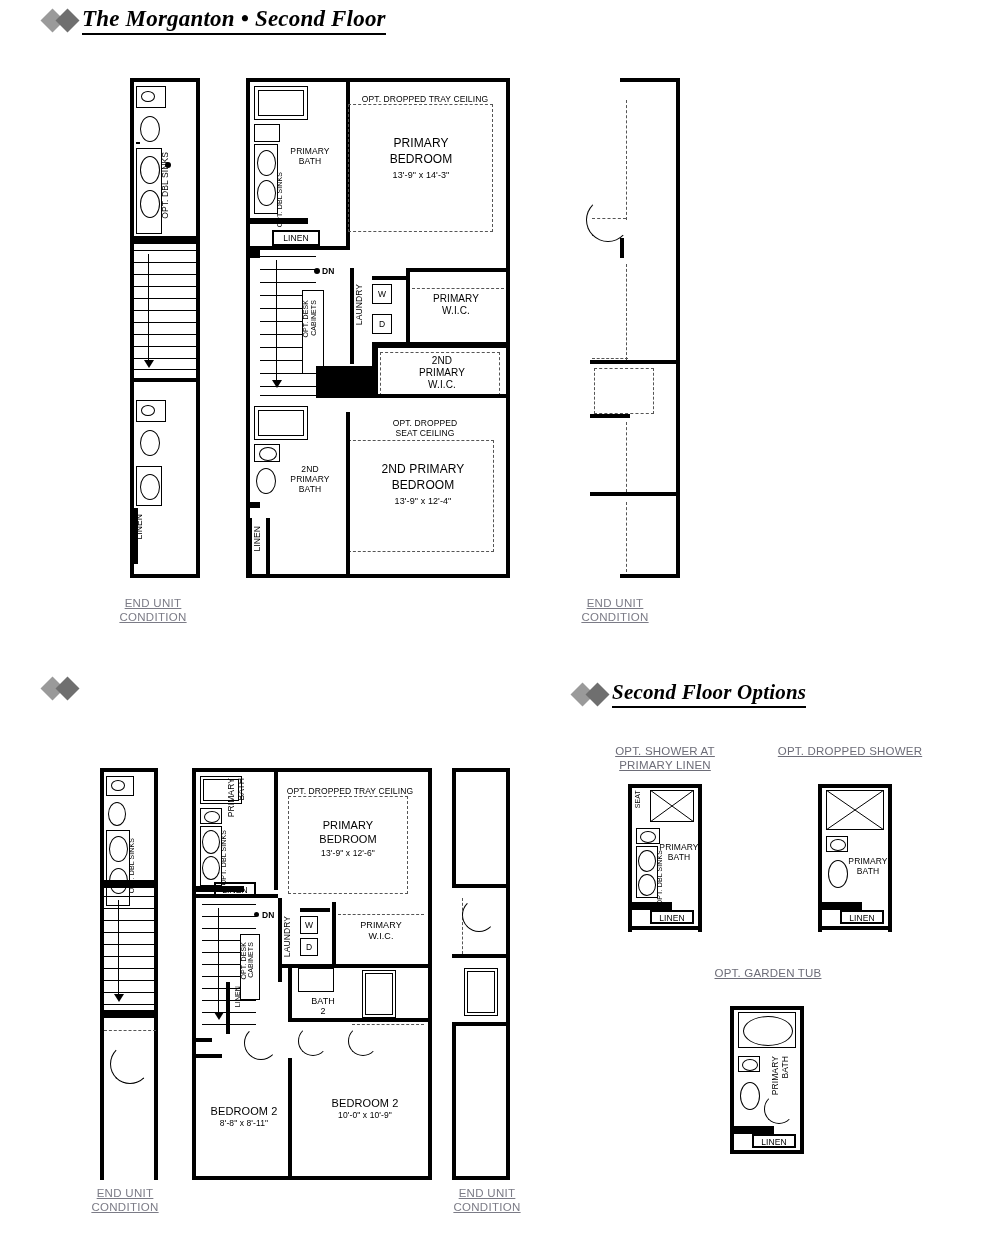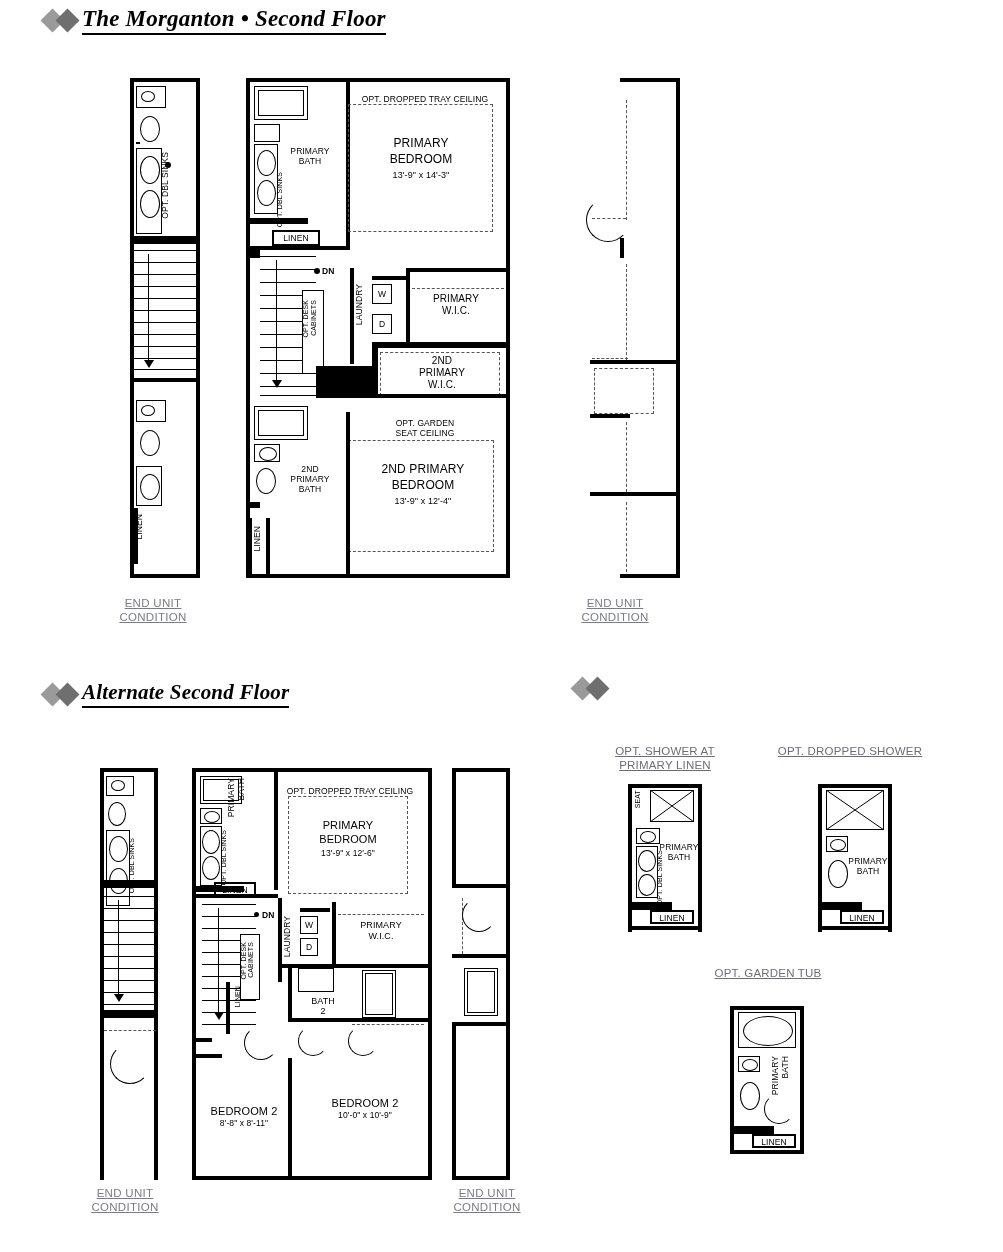--- a/index.html
+++ b/index.html
@@ -182,21 +182,21 @@
   <div class="wall" style="left:126px;top:264px;width:134px;height:6px;"></div>
 
   <div class="wall" style="left:126px;top:270px;width:6px;height:50px;"></div>
   <div class="dash" style="left:134px;top:274px;width:120px;height:44px;"></div>
   <div class="lbl" style="left:146px;top:278px;width:100px;font-size:10px;">2ND</div>
   <div class="lbl" style="left:146px;top:290px;width:100px;font-size:10px;">PRIMARY</div>
   <div class="lbl" style="left:146px;top:302px;width:100px;font-size:10px;">W.I.C.</div>
   <div class="wall" style="left:126px;top:316px;width:134px;height:4px;"></div>
   <div class="wall" style="left:70px;top:288px;width:58px;height:32px;"></div>
 
-  <div class="lbl" style="left:104px;top:340px;width:150px;">OPT. GARDEN</div>
+  <div class="lbl" style="left:104px;top:340px;width:150px;">OPT. DROPPED</div>
   <div class="lbl" style="left:104px;top:350px;width:150px;">SEAT CEILING</div>
   <div class="dash" style="left:102px;top:362px;width:146px;height:112px;"></div>
   <div class="lbl r" style="left:106px;top:384px;width:142px;">2ND PRIMARY</div>
   <div class="lbl r" style="left:106px;top:400px;width:142px;">BEDROOM</div>
   <div class="lbl" style="left:106px;top:418px;width:142px;font-size:9px;">13'-9" x 12'-4"</div>
   <div class="wall" style="left:100px;top:334px;width:4px;height:166px;"></div>
 
   <div class="fix" style="left:8px;top:328px;width:54px;height:34px;"></div>
   <div class="fix" style="left:12px;top:332px;width:46px;height:26px;"></div>
   <div class="fix" style="left:8px;top:366px;width:26px;height:18px;"></div>
@@ -231,28 +231,28 @@
 <div class="cap" style="left:560px;top:596px;width:110px;">
   <div>END UNIT</div>
   <div>CONDITION</div>
 </div>
 
 <div class="heading small" style="left:44px;top:680px;">
   <span class="diamonds">
     <span class="dia"></span>
       <span class="dia dark"></span>
   </span>
-  <span class="heading-text">Alternate Second Floor</span>
 </div>
 
 <div class="heading small" style="left:574px;top:680px;">
   <span class="diamonds">
     <span class="dia"></span>
       <span class="dia dark"></span>
   </span>
+  <span class="heading-text">Second Floor Options</span>
 </div>
 
 <div class="abs" style="left:86px;top:768px;width:72px;height:412px;">
   <div class="wall" style="left:14px;top:0px;width:58px;height:4px;"></div>
   <div class="wall" style="left:14px;top:0px;width:4px;height:412px;"></div>
   <div class="wall" style="left:68px;top:0px;width:4px;height:412px;"></div>
   <div class="fix" style="left:20px;top:8px;width:28px;height:20px;"></div>
   <div class="oval" style="left:25px;top:12px;width:12px;height:9px;"></div>
   <div class="oval" style="left:22px;top:34px;width:16px;height:22px;"></div>
   <div class="fix" style="left:20px;top:62px;width:24px;height:76px;"></div>

